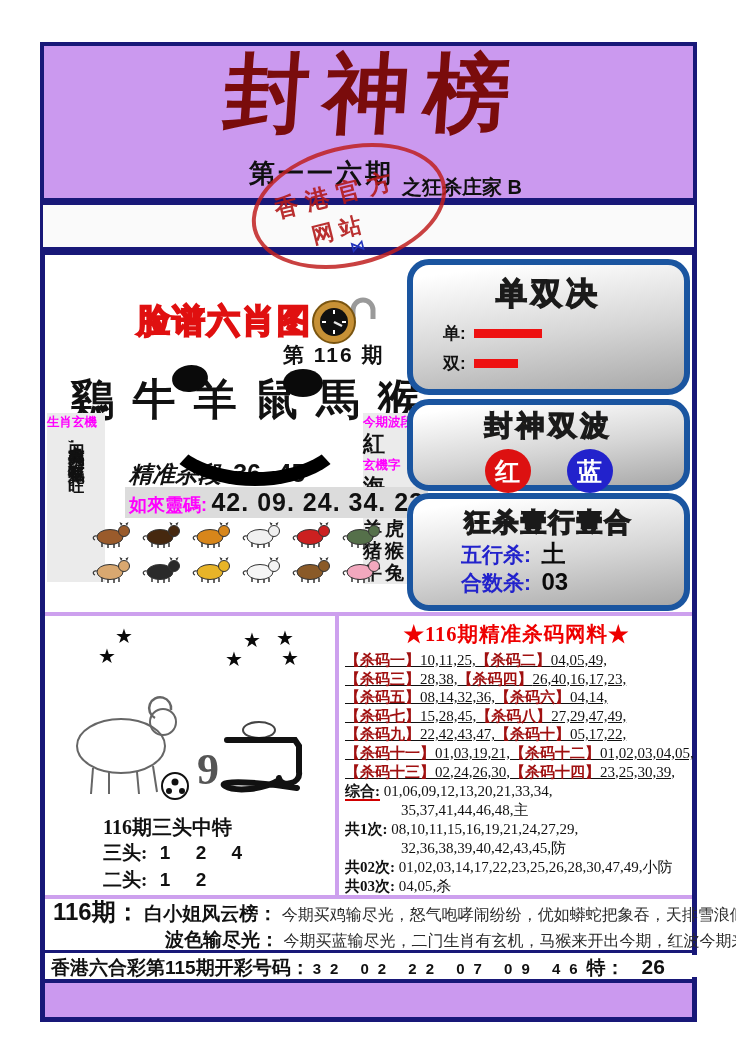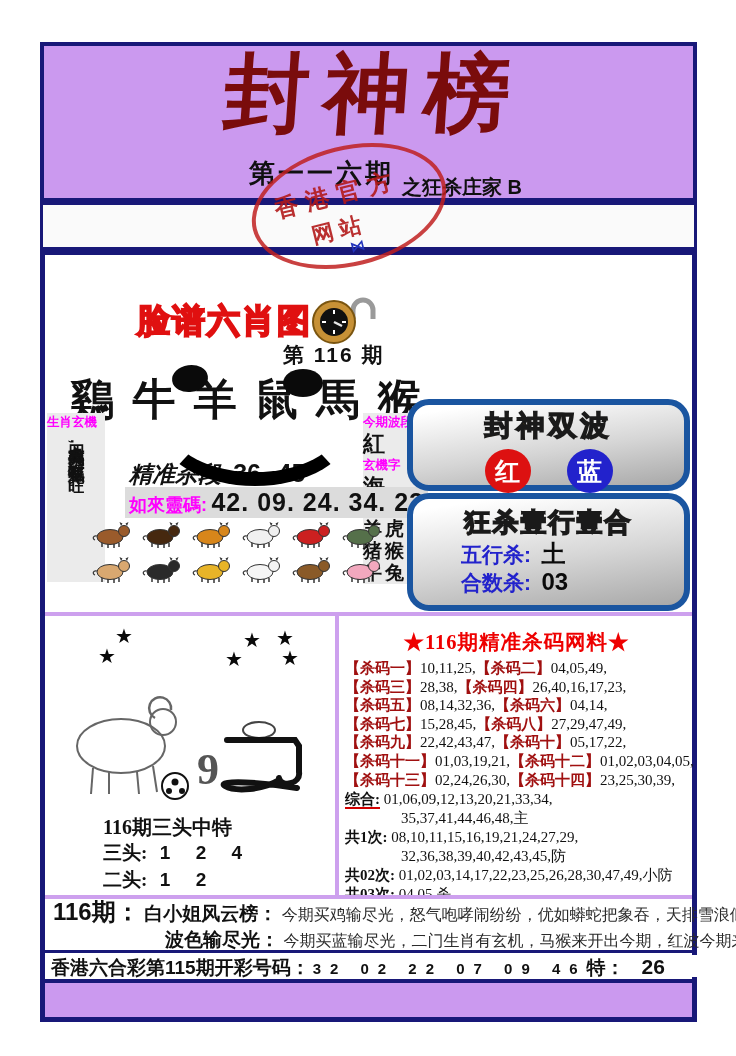--- a/index.html
+++ b/index.html
@@ -105,23 +105,23 @@
   .ram-svg{position:absolute;left:14px;top:72px;}
   .th-title{position:absolute;left:58px;top:198px;font-size:20px;font-weight:bold;
         font-family:"Liberation Serif",serif;}
   .th-rows{position:absolute;left:58px;top:224px;}
   .th-row{line-height:26px;}
   .th-row .thl{font-size:19px;font-weight:bold;font-family:"Liberation Serif",serif;}
   .th-row .thv{font-size:19px;font-weight:bold;letter-spacing:10px;margin-left:8px;}
 
   
   .mid-right{position:absolute;left:296px;top:361px;width:351px;height:279px;background:#fff;}
-  .kp-title{margin-top:12px;text-align:center;font-size:20.5px;font-weight:bold;color:#EE0000;
+  .kp-title{margin-top:4px;text-align:center;font-size:20.5px;font-weight:bold;color:#EE0000;
         font-family:"Liberation Serif",serif;letter-spacing:1px;}
-  .klines{margin:3px 8px 0 4px;}
+  .klines{margin:3px 8px 0 4px;text-decoration:underline;}
   .kline{line-height:18.6px;font-size:15px;font-family:"Liberation Serif",serif;white-space:nowrap;}
   .kbr{color:#A01010;font-weight:bold;}
   .knum{color:#111;}
   .ksummary{margin:1px 8px 0 4px;}
   .ksum-row{line-height:19px;font-size:15px;font-family:"Liberation Serif",serif;white-space:nowrap;}
   .ksum-row.indent{padding-left:56px;}
   .ksl2{font-weight:bold;}
   .ksl2.zonghe{border-bottom:2px solid #D00000;}
 
   
@@ -336,20 +336,31 @@
               <line x1="11" y1="22" x2="11" y2="26" stroke="#333" stroke-width="1.5"></line>
               <line x1="17" y1="23" x2="17" y2="27" stroke="#333" stroke-width="1.5"></line>
               <line x1="23" y1="23" x2="23" y2="27" stroke="#333" stroke-width="1.5"></line>
               <line x1="28" y1="22" x2="28" y2="26" stroke="#333" stroke-width="1.5"></line>
               <path d="M6 15 c-4 -1 -5 3 -2 4" fill="none" stroke="#333" stroke-width="1.2"></path>
             </svg></span>
         </div>
     </div>
 
     <div class="side-col">
+      <div class="gpanel gp1">
+        <div class="gtitle">单双决</div>
+        <div class="ds-row">
+          <span class="dsl">单:</span>
+          <span class="redbar bar1"></span>
+        </div>
+        <div class="ds-row">
+          <span class="dsl">双:</span>
+          <span class="redbar bar2"></span>
+        </div>
+      </div>
 
       <div class="gpanel gp2">
         <div class="gtitle">封神双波</div>
         <div class="wave-row">
           <div class="wave wave-red">红</div>
           <div class="wave wave-blue">蓝</div>
         </div>
       </div>
 
       <div class="gpanel gp3">

